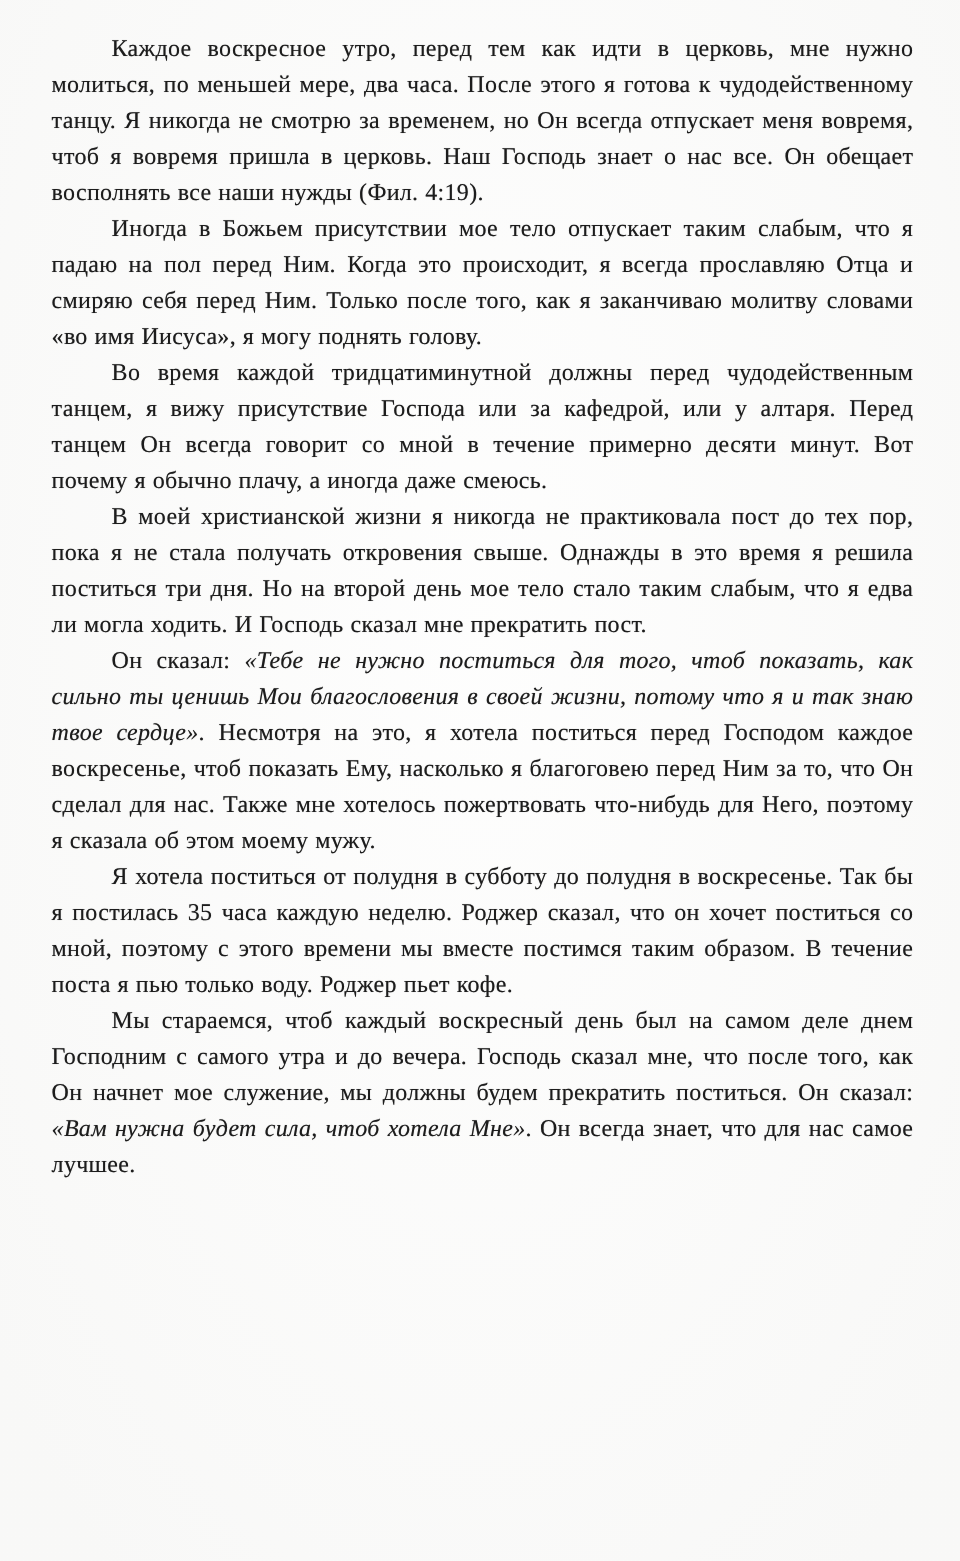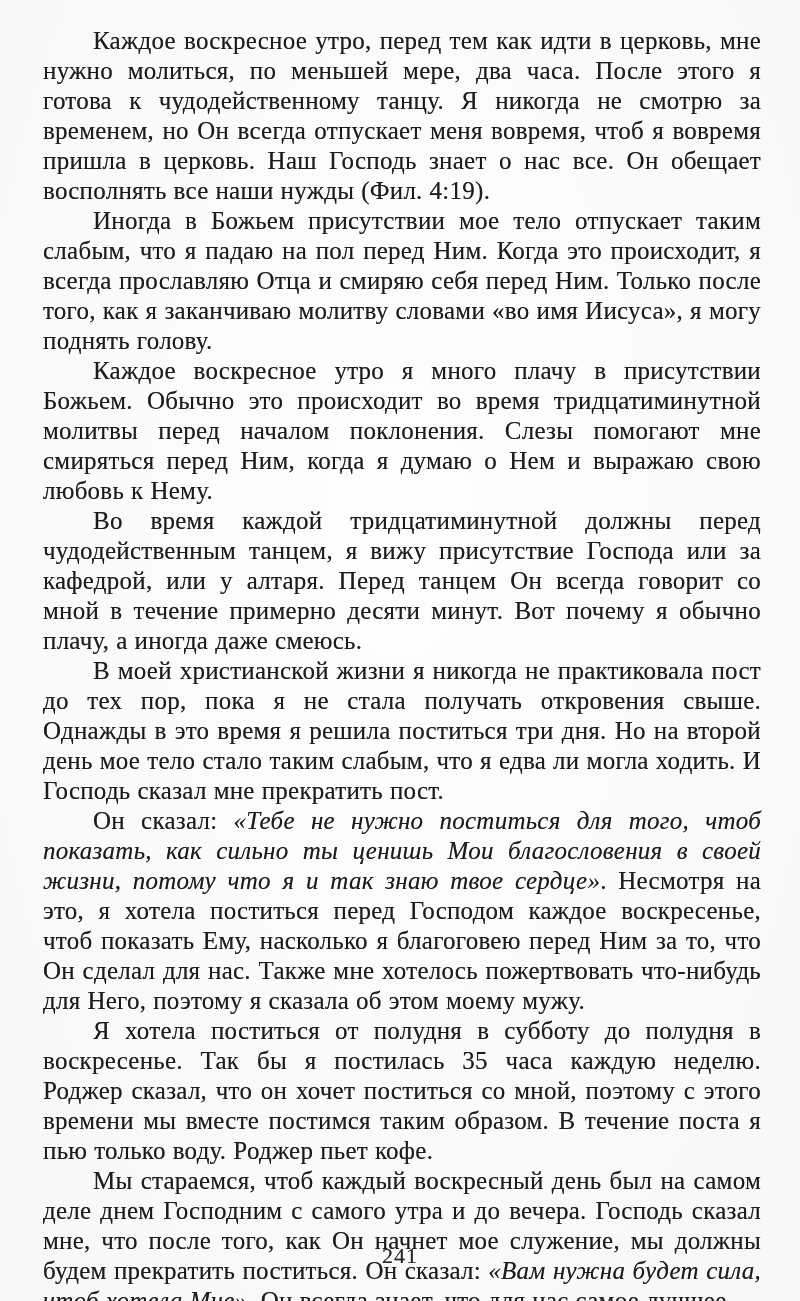--- a/index.html
+++ b/index.html
@@ -28,21 +28,21 @@
     position: absolute;
     left: 43px;
     top: 26px;
     width: 718px;
     color: #1c1c1c;
   }
   .page-text p {
     margin: 0;
     text-align: justify;
     text-indent: 50px;
-    font-size: 25px;
+    font-size: 20px;
     line-height: 30px;
     letter-spacing: 0.25px;
     word-spacing: 0.5px;
     text-shadow: 0 0 0.6px rgba(20,20,20,0.55);
   }
   .page-text .italic {
     font-style: italic;
   }
   .page-number {
     position: absolute;
@@ -56,21 +56,19 @@
     text-shadow: 0 0 0.6px rgba(20,20,20,0.5);
   }
 </style>
 </head>
 <body>
 
 <div class="scan-page">
   <div class="page-text">
       <p><span>Каждое воскресное утро, перед тем как идти в церковь, мне нужно молиться, по меньшей мере, два часа. После этого я готова к чудодейственному танцу. Я никогда не смотрю за временем, но Он всегда отпускает меня вовремя, чтоб я вовремя пришла в церковь. Наш Господь знает о нас все. Он обещает восполнять все наши нужды (Фил. 4:19).</span></p>
       <p><span>Иногда в Божьем присутствии мое тело отпускает таким слабым, что я падаю на пол перед Ним. Когда это происходит, я всегда прославляю Отца и смиряю себя перед Ним. Только после того, как я заканчиваю молитву словами «во имя Иисуса», я могу поднять голову.</span></p>
-      <p><span>Каждое воскресное утро я много плачу в присутствии Божьем. Обычно это происходит во время тридцатиминутной молитвы перед началом поклонения. Слезы помогают мне смиряться перед Ним, когда я думаю о Нем и выражаю свою любовь к Нему.</span></p>
       <p><span>Во время каждой тридцатиминутной должны перед чудодейственным танцем, я вижу присутствие Господа или за кафедрой, или у алтаря. Перед танцем Он всегда говорит со мной в течение примерно десяти минут. Вот почему я обычно плачу, а иногда даже смеюсь.</span></p>
       <p><span>В моей христианской жизни я никогда не практиковала пост до тех пор, пока я не стала получать откровения свыше. Однажды в это время я решила поститься три дня. Но на второй день мое тело стало таким слабым, что я едва ли могла ходить. И Господь сказал мне прекратить пост.</span></p>
       <p><span>Он сказал: </span><span class="italic">«Тебе не нужно поститься для того, чтоб показать, как сильно ты ценишь Мои благословения в своей жизни, потому что я и так знаю твое сердце»</span><span>. Несмотря на это, я хотела поститься перед Господом каждое воскресенье, чтоб показать Ему, насколько я благоговею перед Ним за то, что Он сделал для нас. Также мне хотелось пожертвовать что-нибудь для Него, поэтому я сказала об этом моему мужу.</span></p>
       <p><span>Я хотела поститься от полудня в субботу до полудня в воскресенье. Так бы я постилась 35 часа каждую неделю. Роджер сказал, что он хочет поститься со мной, поэтому с этого времени мы вместе постимся таким образом. В течение поста я пью только воду. Роджер пьет кофе.</span></p>
       <p><span>Мы стараемся, чтоб каждый воскресный день был на самом деле днем Господним с самого утра и до вечера. Господь сказал мне, что после того, как Он начнет мое служение, мы должны будем прекратить поститься. Он сказал: </span><span class="italic">«Вам нужна будет сила, чтоб хотела Мне»</span><span>. Он всегда знает, что для нас самое лучшее.</span></p>
     </div>
-  <div class="page-number">241</div>
 </div>
 
 </body></html>

